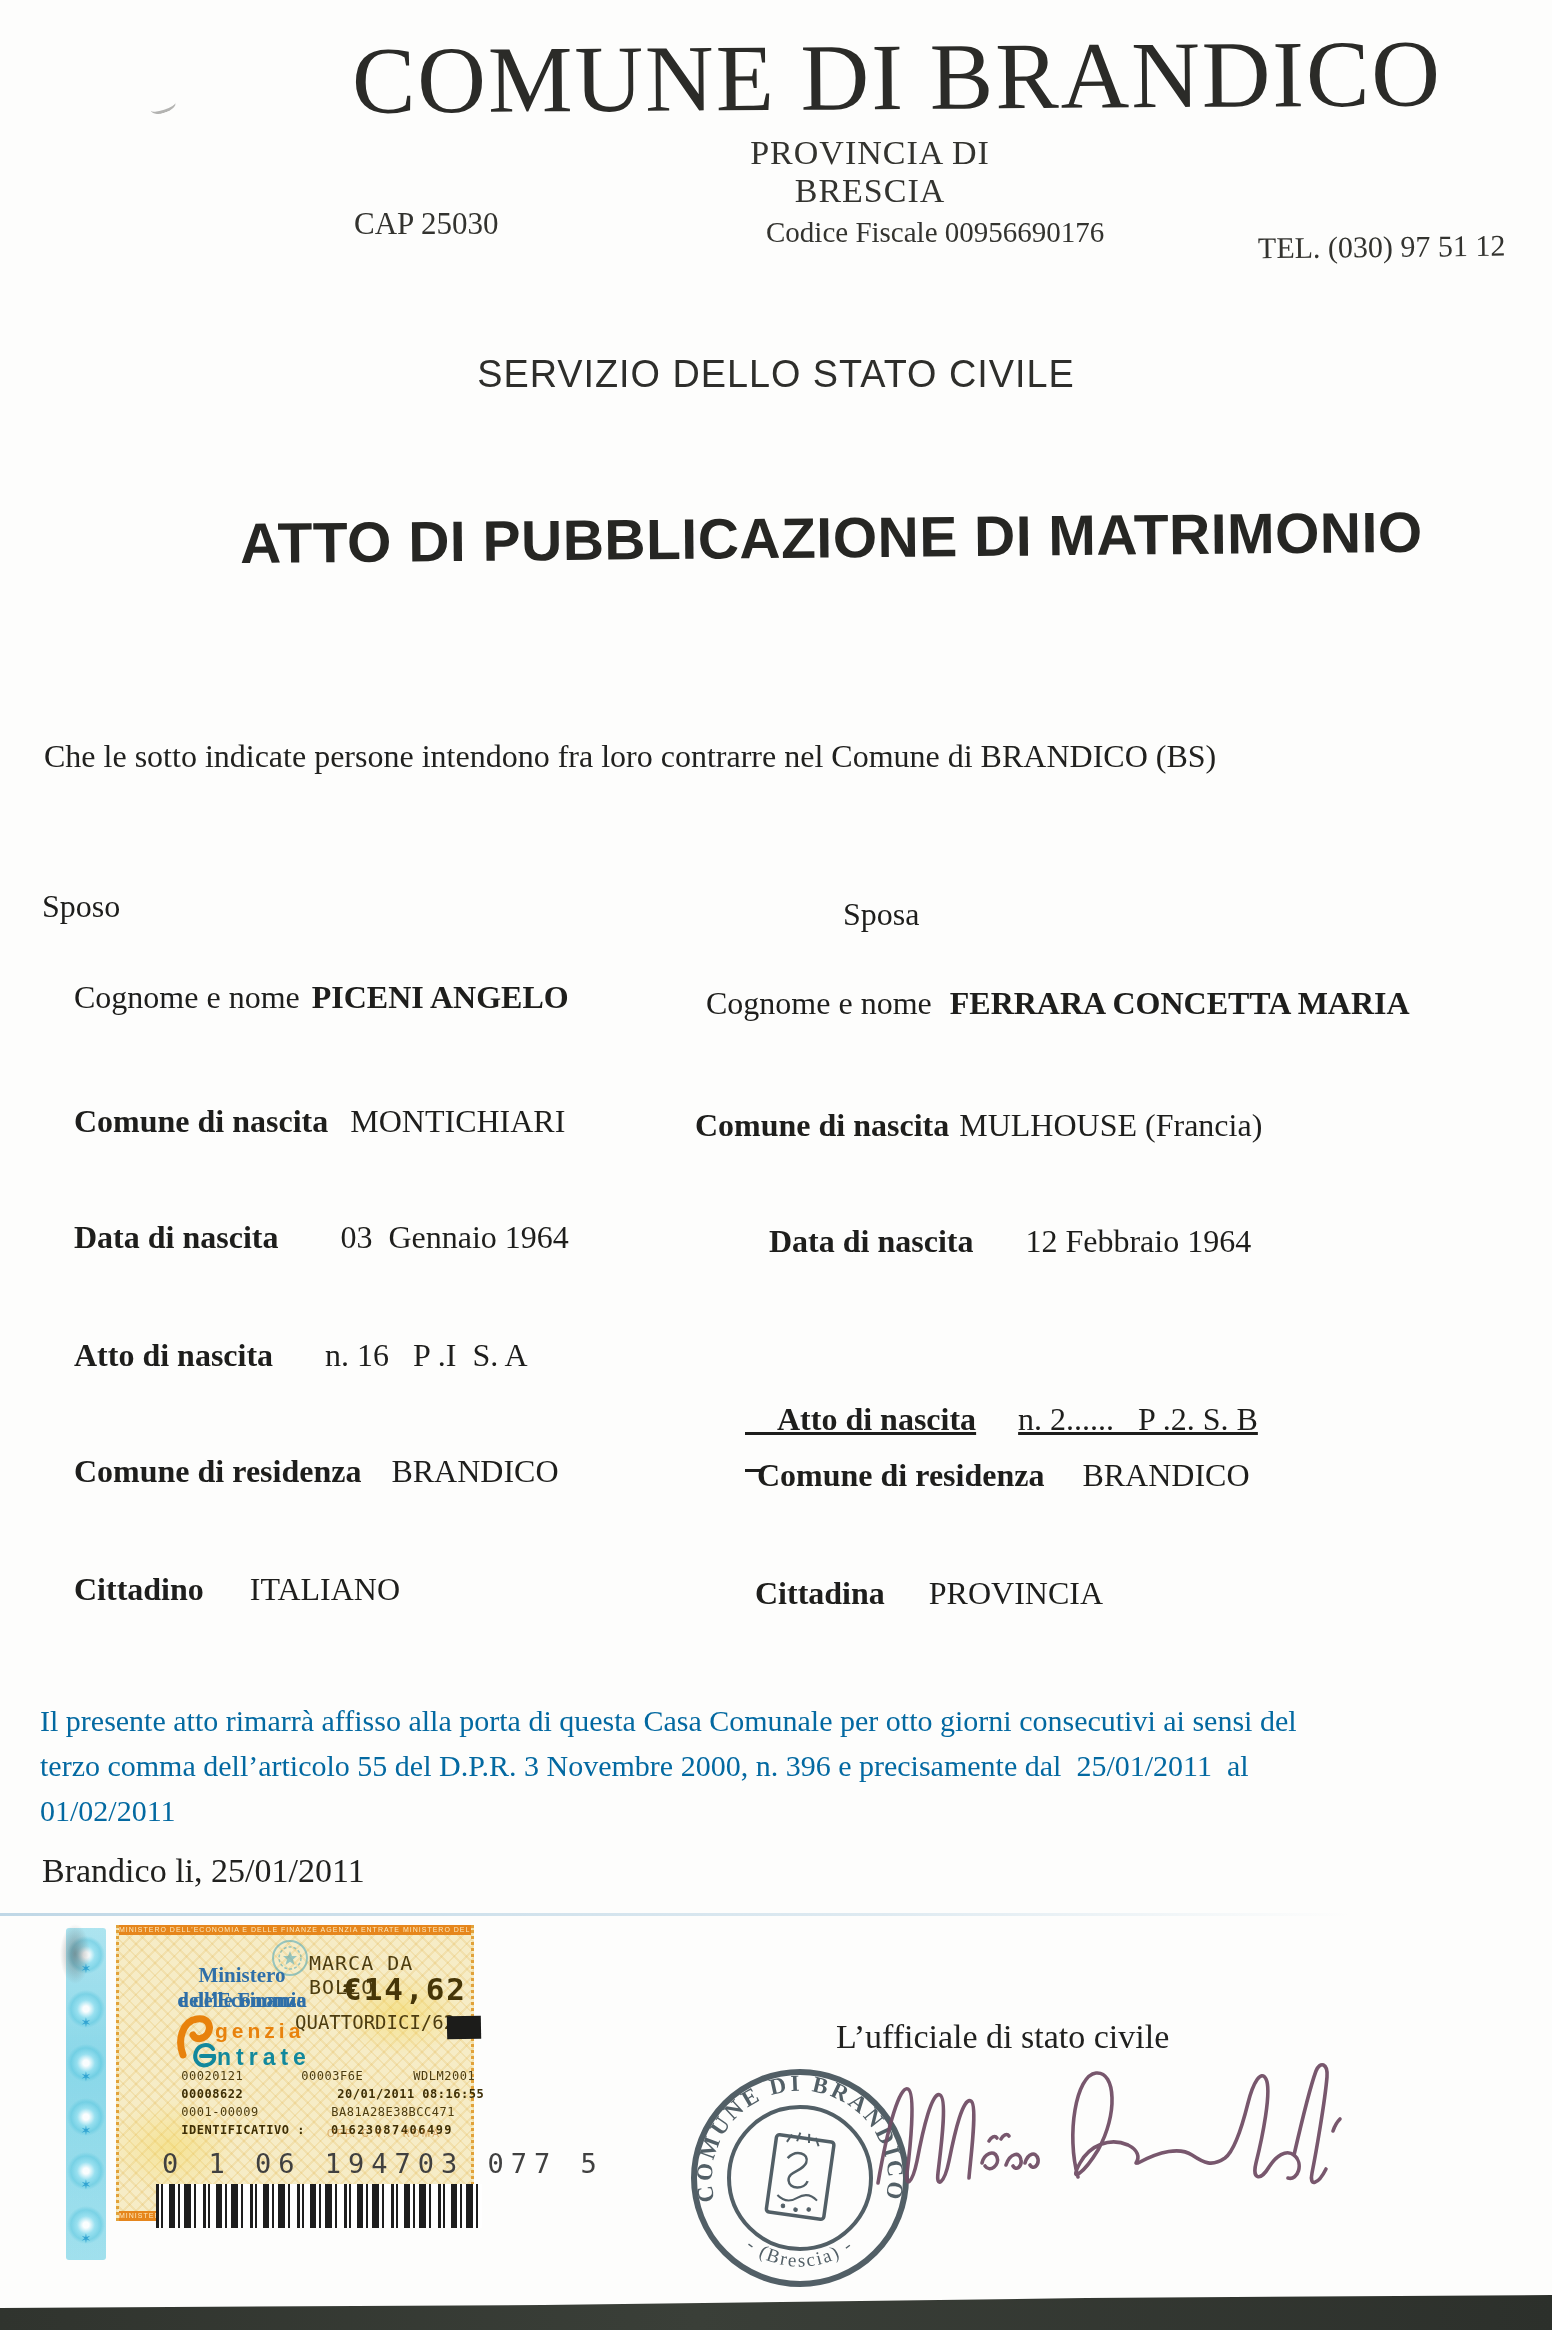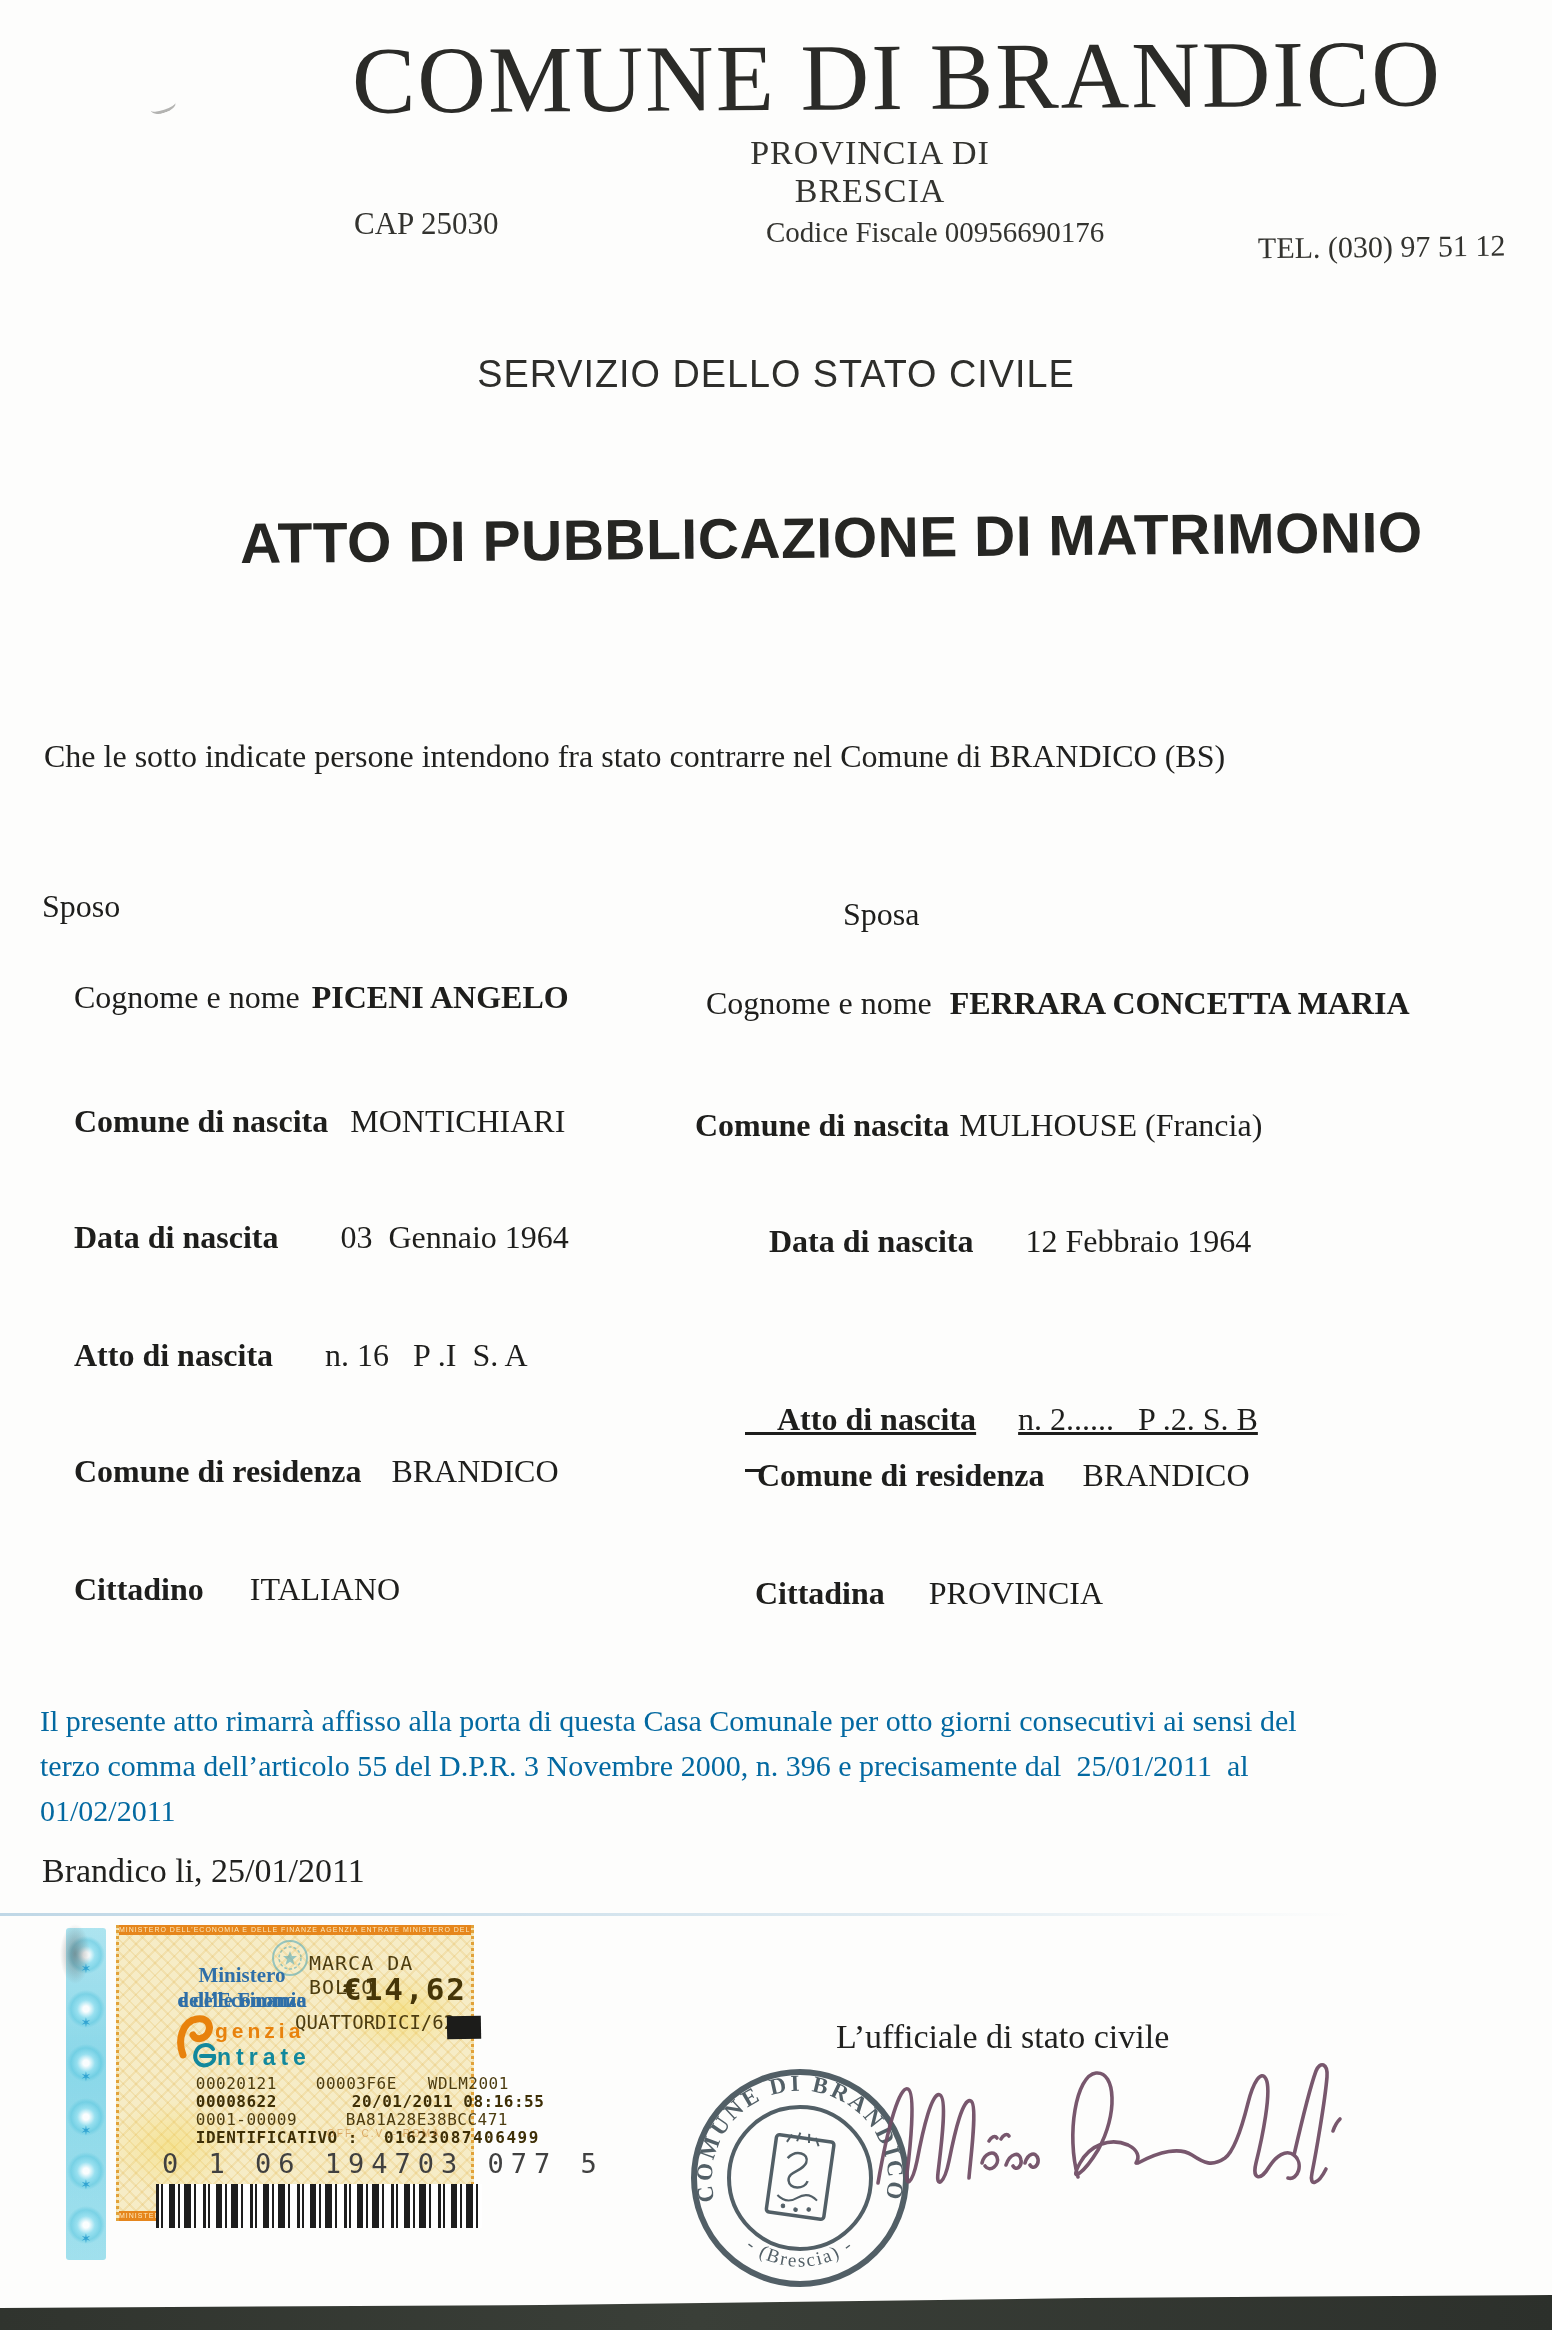--- a/index.html
+++ b/index.html
@@ -50,21 +50,21 @@
               color:#2f6fa8;font-family:"Liberation Serif",serif;}
   #bollo-min2{position:absolute;left:18px;top:64px;width:210px;text-align:center;font-size:20px;font-weight:bold;
               color:#2f6fa8;font-family:"Liberation Serif",serif;}
   #bollo-marca{position:absolute;left:190px;top:26px;font-size:20px;color:#4c3c10;letter-spacing:1px;}
   #bollo-amt{position:absolute;left:224px;top:46px;font-size:31px;font-weight:bold;color:#463608;letter-spacing:2px;}
   #bollo-words{position:absolute;left:176px;top:86px;font-size:19px;color:#4c3c10;}
   #ag-genzia{position:absolute;left:96px;top:94px;font-size:21px;font-weight:bold;color:#e8820c;
              letter-spacing:4px;font-family:"Liberation Sans",sans-serif;}
   #ag-ntrate{position:absolute;left:98px;top:119px;font-size:23px;font-weight:bold;color:#12889c;
              letter-spacing:5px;font-family:"Liberation Sans",sans-serif;}
-  .bollo-row{position:absolute;left:16px;font-size:16px;color:#4c3c10;white-space:pre;letter-spacing:.5px;
+  .bollo-row{position:absolute;left:16px;font-size:12px;color:#4c3c10;white-space:pre;letter-spacing:.5px;
              font-family:"DejaVu Sans Mono",monospace;}
   .bollo-row .c1{display:inline-block;width:120px;}
   .bollo-row .c2{display:inline-block;width:112px;}
   .bold-ink{font-weight:bold;color:#3e2f06;}
   #bollo-printer{position:absolute;left:208px;top:203px;font-size:10px;color:rgba(196,120,34,.55);
                  letter-spacing:2px;font-family:"Liberation Sans",sans-serif;}
 
   #hologram{left:66px;top:1928px;width:40px;height:332px;
             background:
               radial-gradient(circle at 50% 27px,rgba(255,255,255,.95) 3px,rgba(150,224,240,.85) 9px,rgba(92,200,224,.6) 15px,rgba(120,212,232,.25) 19px) 0 0/40px 54px repeat-y,
@@ -105,21 +105,21 @@
     <span>BRANDICO</span>
   </div>
   <div id="province" class="abs serif">PROVINCIA DI BRESCIA</div>
   <div id="cap" class="abs serif">CAP 25030</div>
   <div id="cfisc" class="abs serif">Codice Fiscale 00956690176</div>
   <div id="tel" class="abs serif">TEL. (030) 97 51 12</div>
 
   <div id="service" class="abs sans">SERVIZIO DELLO STATO CIVILE</div>
   <div id="doctitle" class="abs sans">ATTO DI PUBBLICAZIONE DI MATRIMONIO</div>
 
-  <div id="intro" class="abs serif">Che le sotto indicate persone intendono fra stato contrarre nel Comune di BRANDICO (BS)</div>
+  <div id="intro" class="abs serif">Che le sotto indicate persone intendono fra loro contrarre nel Comune di BRANDICO (BS)</div>
 
   <div class="abs fieldrow" style="left:42px;top:888px;">Sposo</div>
   <div class="abs fieldrow" style="left:42px;top:942px;">
     <span>Cognome e nome</span><span class="vb" style="margin-left:12px;">PICENI ANGELO</span>
   </div>
   <div class="abs fieldrow" style="left:42px;top:1066px;">
     <span class="lb">Comune di nascita</span><span style="margin-left:22px;">MONTICHIARI</span>
   </div>
   <div class="abs fieldrow" style="left:42px;top:1182px;">
     <span class="lb">Data di nascita</span><span style="margin-left:62px;">03  Gennaio 1964</span>

